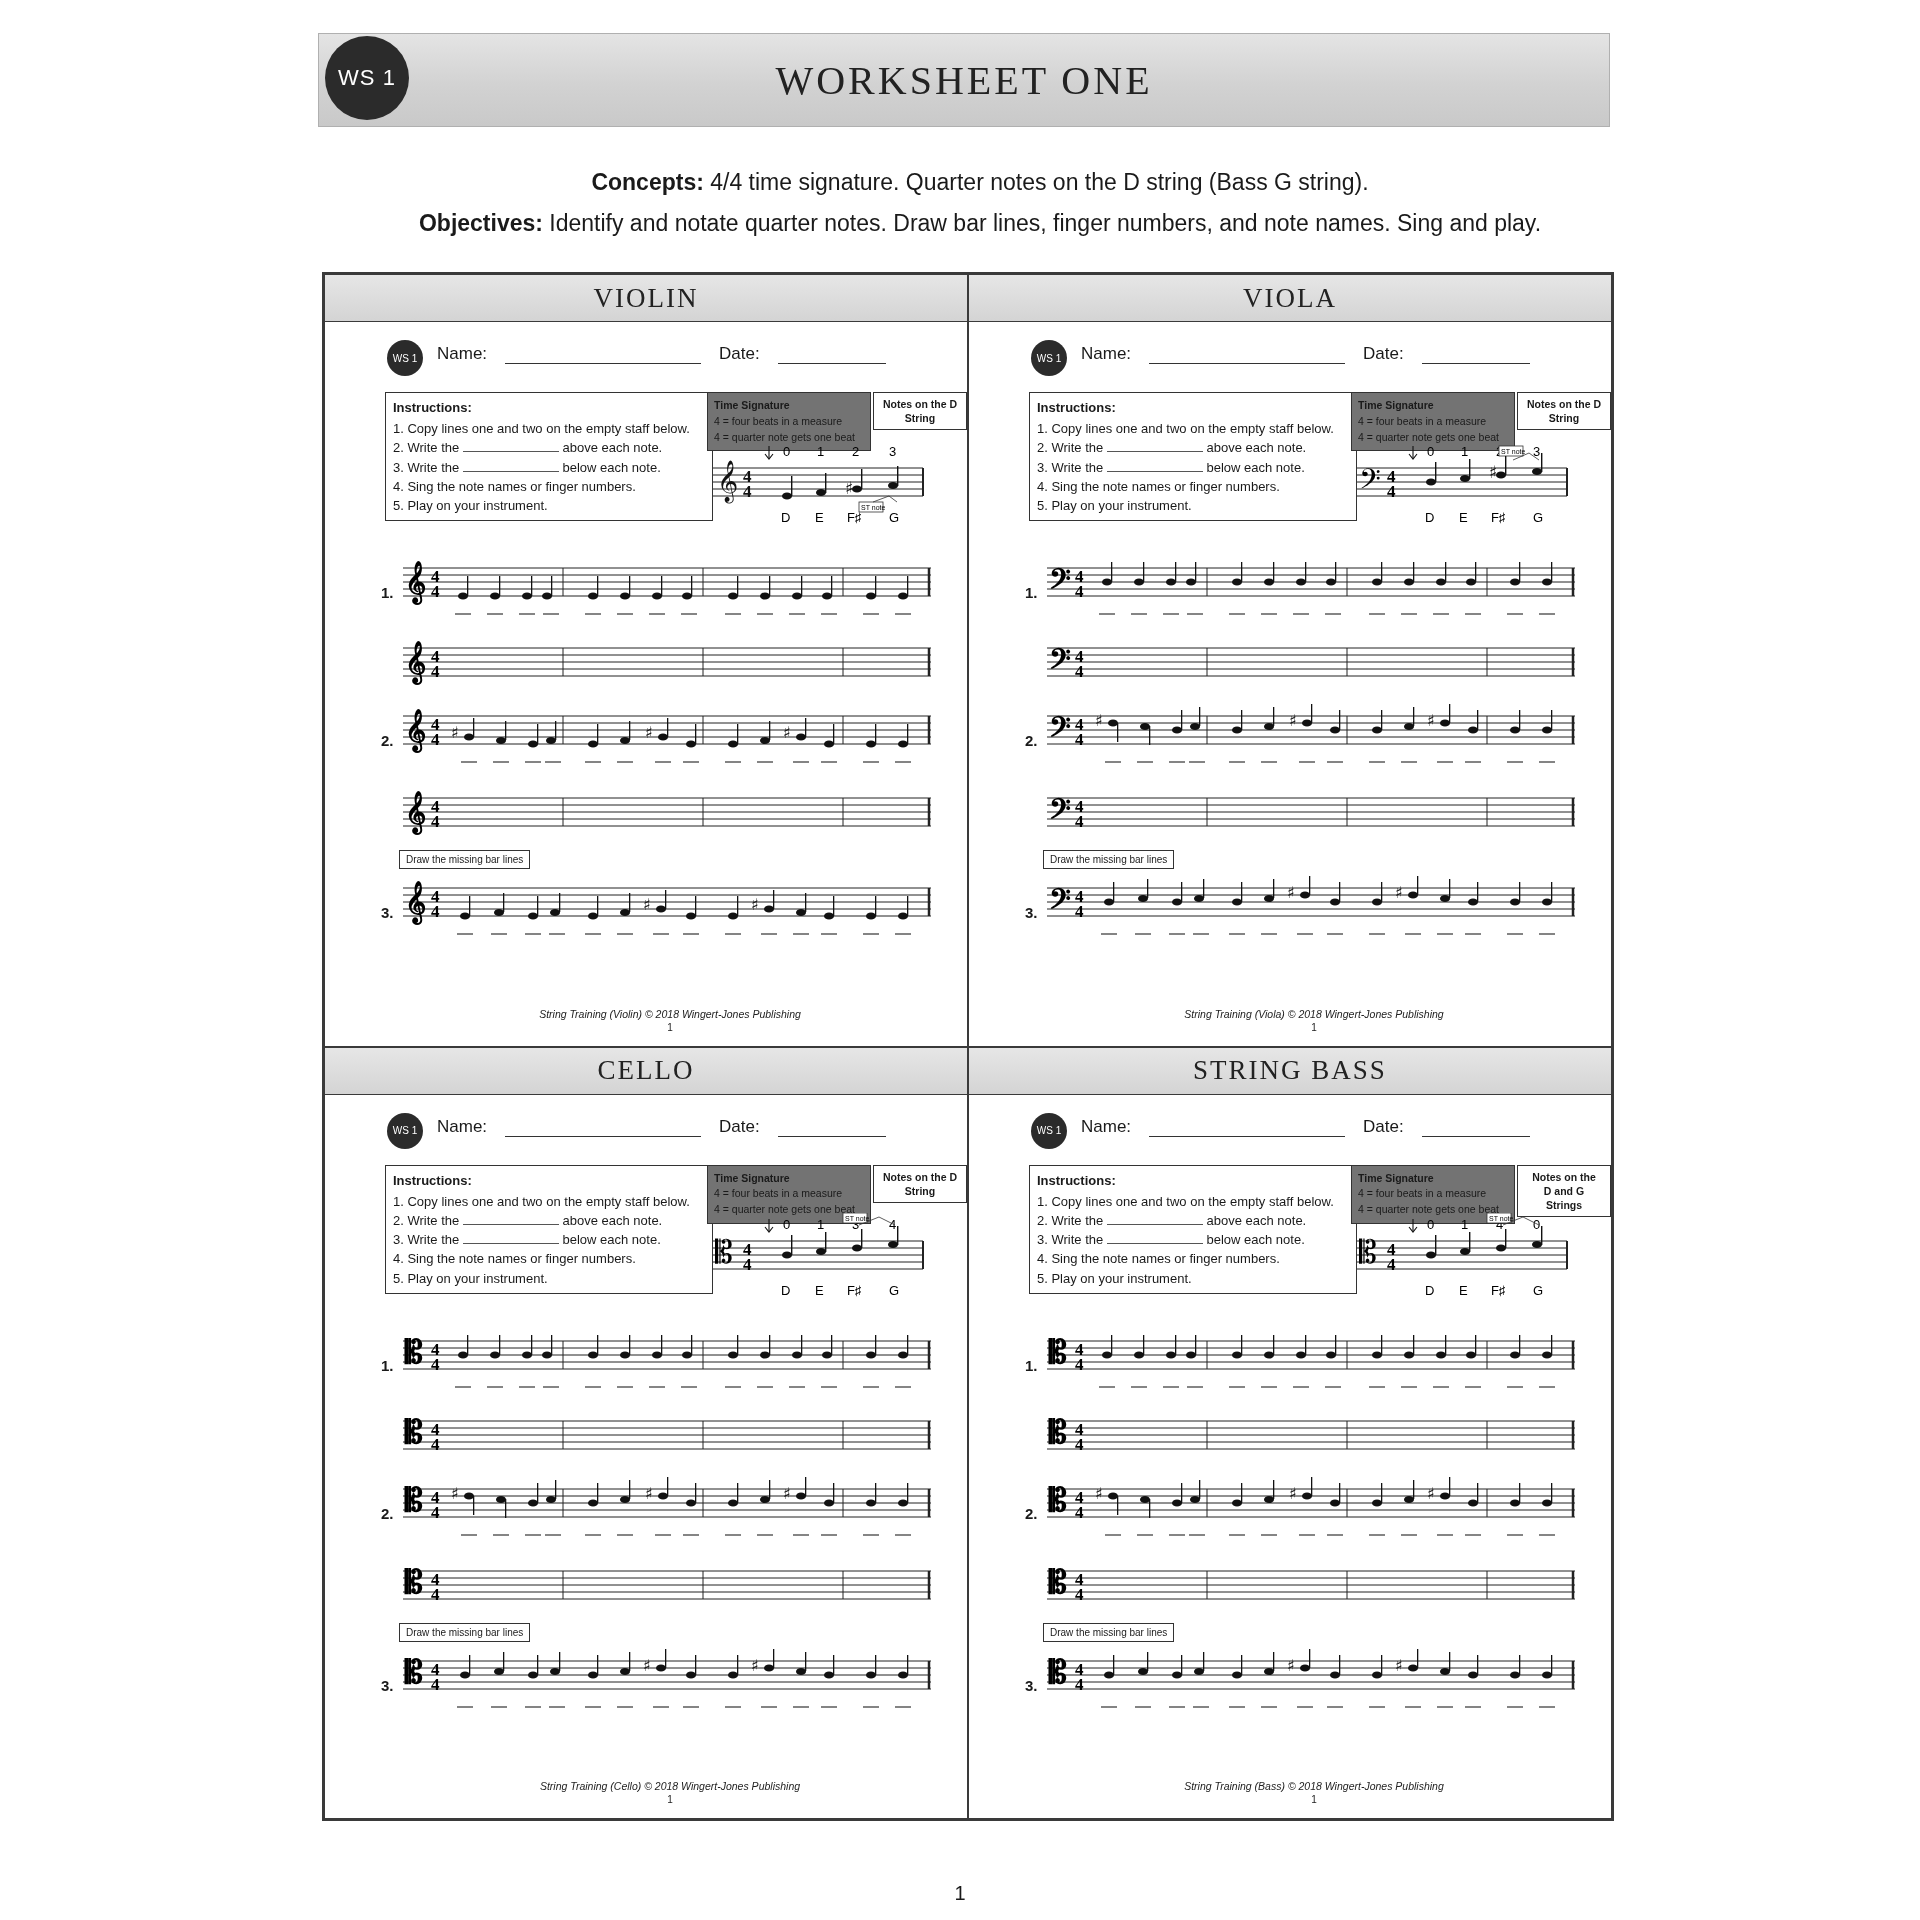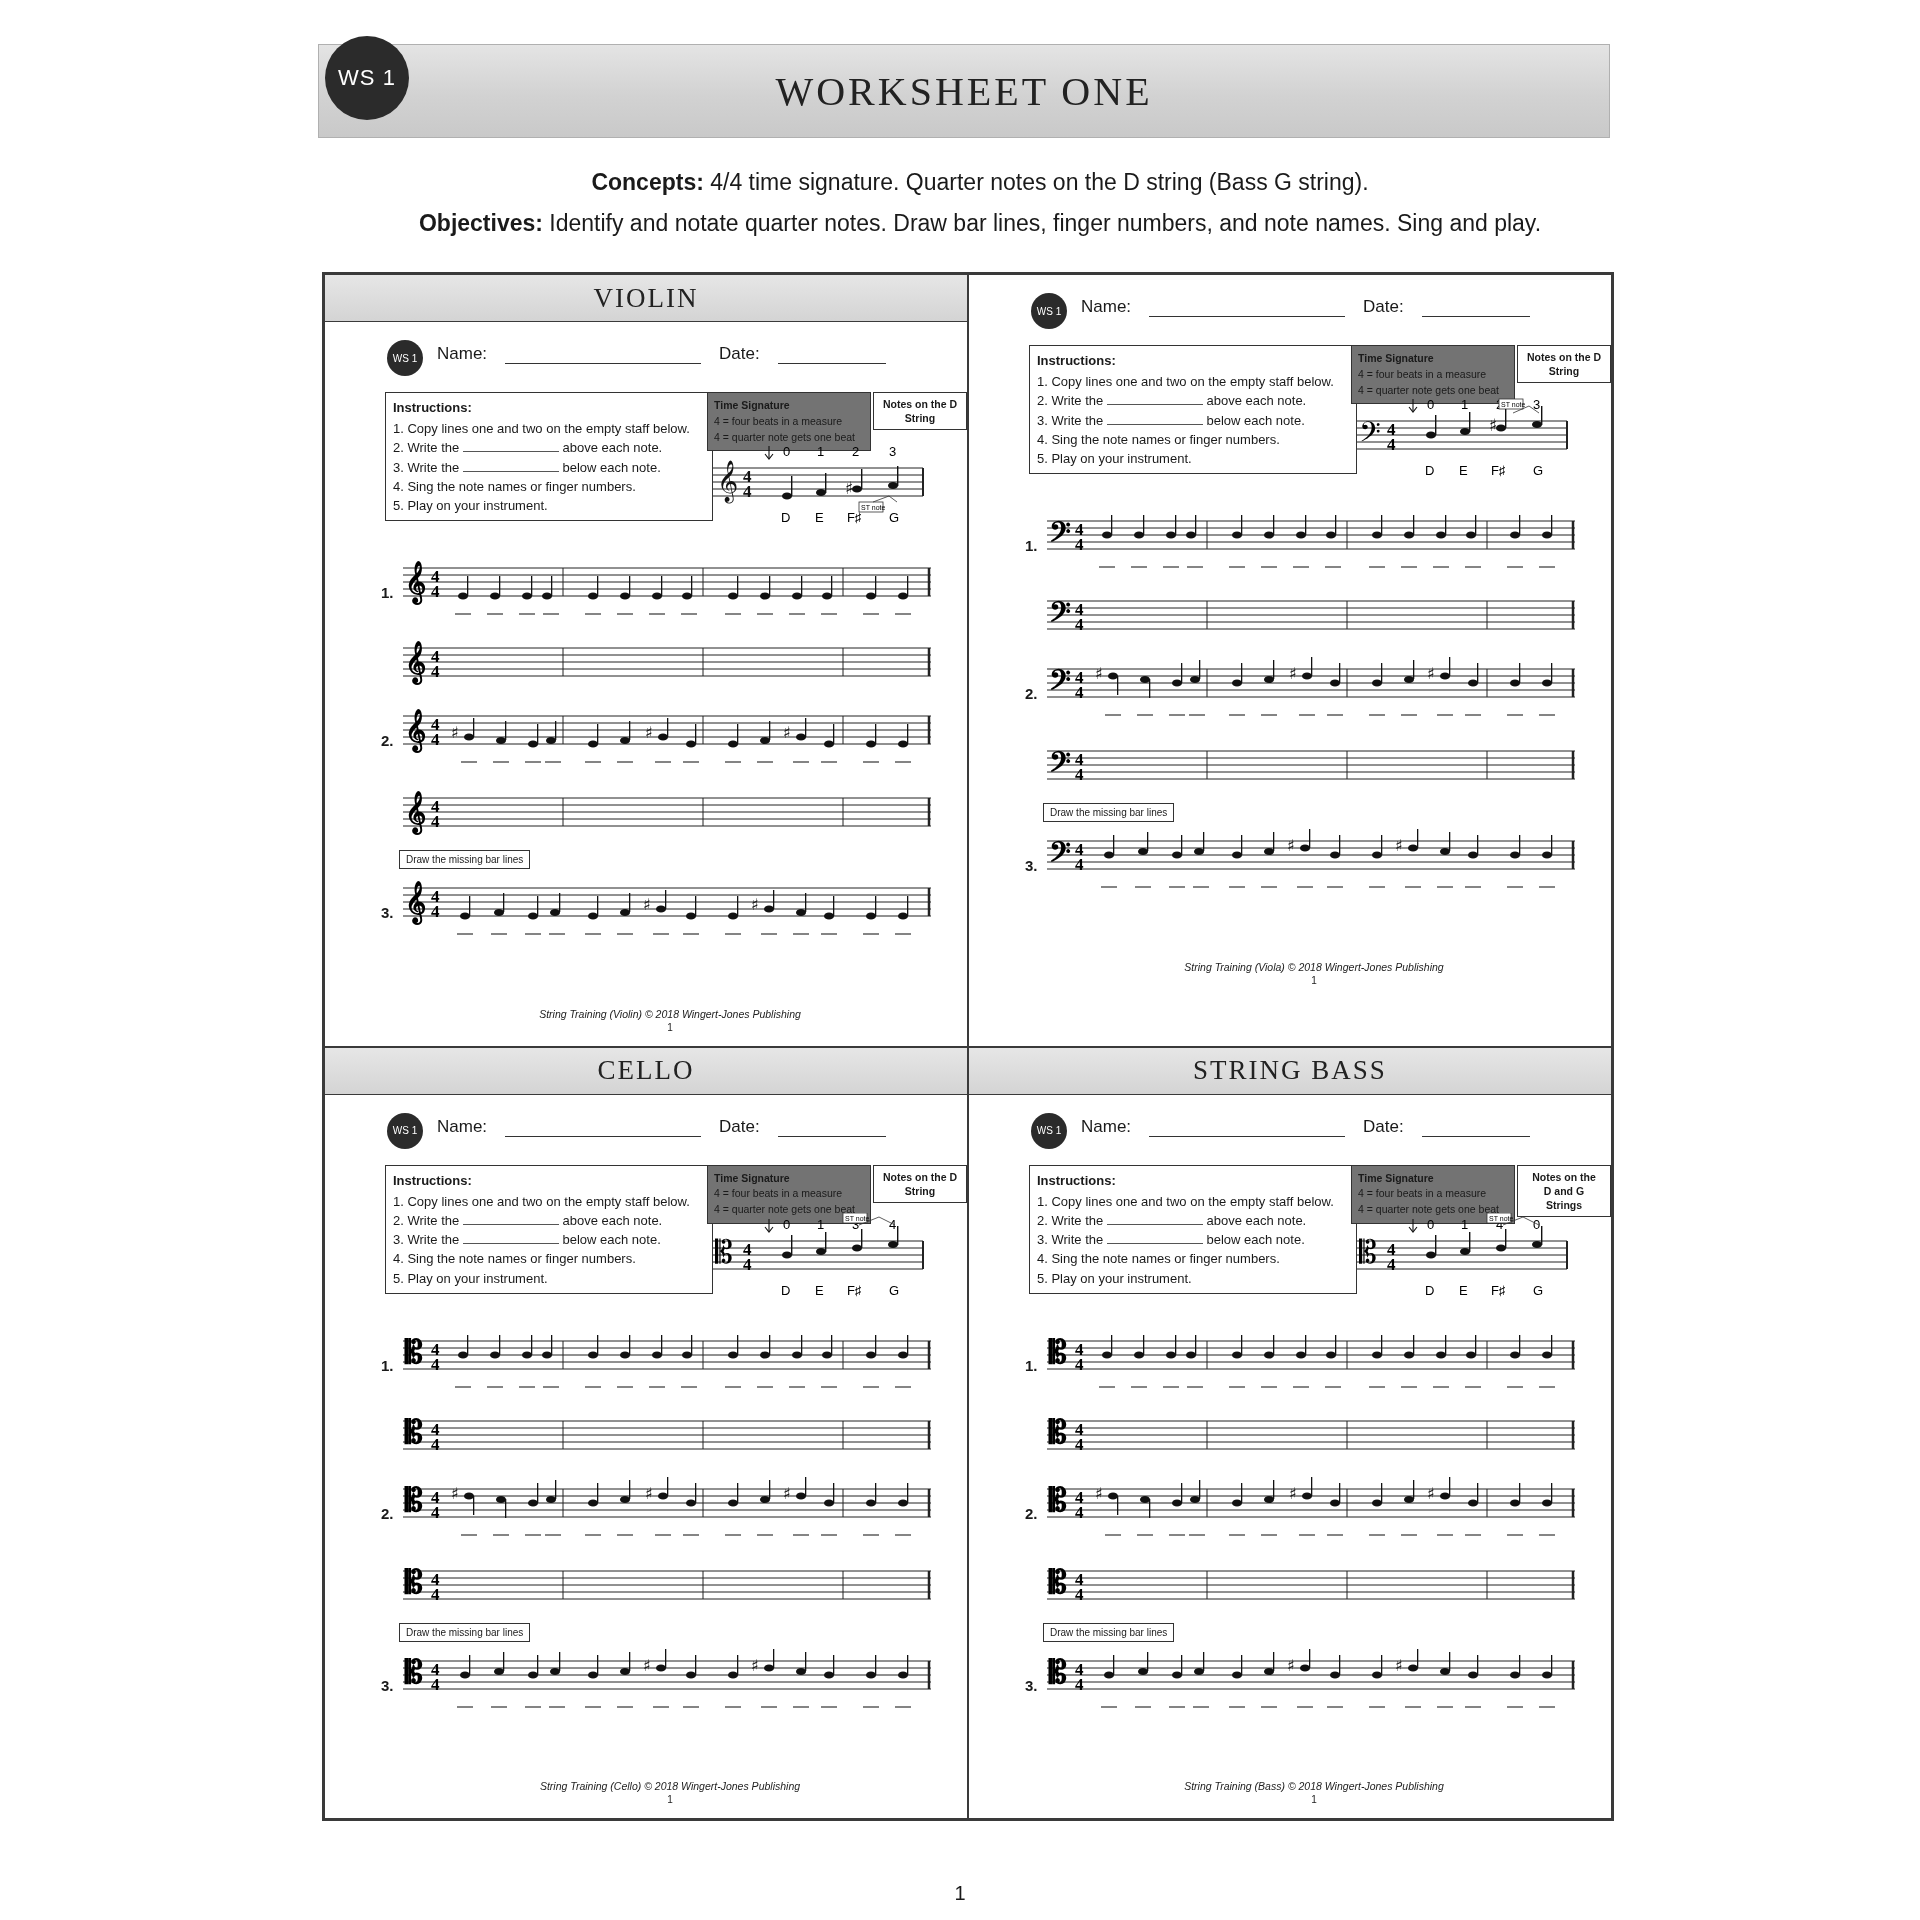--- a/index.html
+++ b/index.html
@@ -10,21 +10,20 @@
     color:#1a1a1a;
     overflow:hidden;
   }
   .page{position:relative;width:1920px;height:1920px;}
 
   
   .banner{
     position:absolute;left:318px;top:33px;width:1290px;height:92px;
     background:linear-gradient(to bottom,#e4e4e4,#d2d2d2 55%,#c9c9c9);
     border:1px solid #b0b0b0;
-    margin-top:11px;
   }
   .banner-title{
     position:absolute;left:0;top:0;width:100%;height:92px;
     display:flex;align-items:center;justify-content:center;
     font-family:"Liberation Serif", serif;
     font-size:40px;letter-spacing:3px;color:#222;
   }
   .ws-badge{
     position:absolute;left:325px;top:36px;width:84px;height:84px;border-radius:50%;
     background:#2b2b2b;color:#fff;display:flex;align-items:center;justify-content:center;
@@ -450,20 +449,21 @@
         </div>
 
         <div class="foot">
           <div>String Training (Violin) © 2018 Wingert-Jones Publishing</div>
           <div class="pg">1</div>
         </div>
       </div>
     </div>
 
     <div class="cell">
+      <div class="cell-head">VIOLA</div>
       <div class="sheet">
         <div class="mini-badge">WS 1</div>
         <div class="namedate">
           <span class="lbl">Name:</span>
           <span class="rule n"></span>
           <span class="lbl">Date:</span>
           <span class="rule d"></span>
         </div>
 
         <div class="instr">

